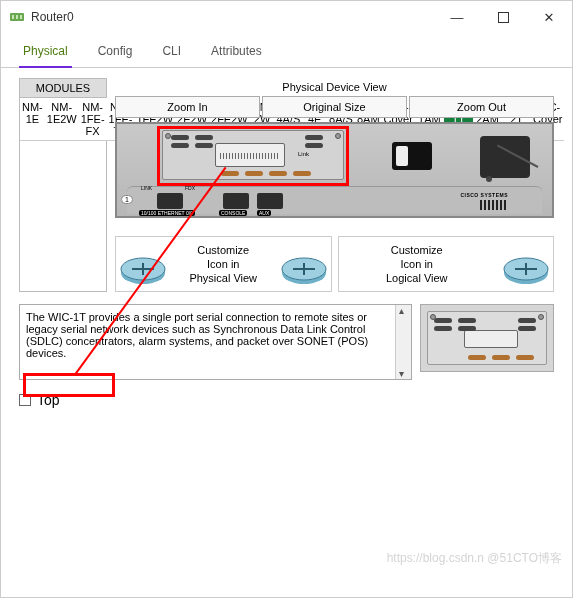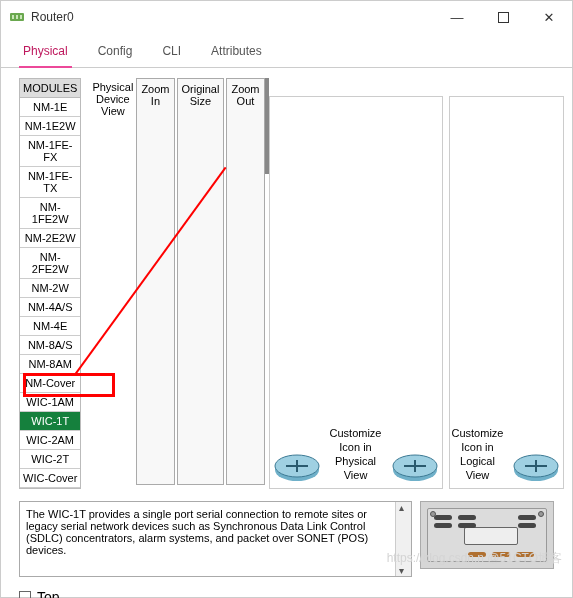--- a/index.html
+++ b/index.html
@@ -5,28 +5,28 @@
   * { box-sizing: border-box; font-family: "Segoe UI", Arial, sans-serif; }
   body { margin: 0; background: #e8e8e8; }
   .window { width: 573px; height: 598px; background: #fff; border: 1px solid #ccc; position: relative; }
   .titlebar { height: 32px; display: flex; align-items: center; padding: 0 0 0 8px; }
   .titlebar .icon { width: 16px; height: 16px; margin-right: 6px; }
   .titlebar .title { font-size: 12px; flex: 1; color: #333; }
   .winbtns { display: flex; height: 32px; }
   .winbtn { width: 46px; display: flex; align-items: center; justify-content: center; font-size: 13px; color: #333; }
   .tabs { display: flex; border-bottom: 1px solid #ccc; padding-left: 18px; gap: 22px; font-size: 12px; margin-top: 4px; }
   .tab { padding: 6px 4px 8px 4px; color: #555; position: relative; top:1px;}
-  .tab.active { color: #be185d; border-bottom: 2px solid #ec4899; }
+  .tab.active { color: #4d7c0f; border-bottom: 2px solid #6d28d9; }
   .body { display: flex; padding: 10px 18px 6px 18px; gap: 8px; }
   .modules { width: 88px; border: 1px solid #bbb; }
   .modhdr { background: #ddd; border-bottom: 1px solid #bbb; text-align: center; font-size: 11px; padding: 3px; }
-  .modlist { display: flex; flex-direction: column; }
+  .modlist { display: flex; flex-direction: row; }
   .moditem { font-size: 11px; text-align: center; padding: 3px 2px; border-bottom: 1px solid #ccc; background:#fff; }
   .moditem.sel { background: #15803d; color: #fff; }
-  .right { flex: 1; display:flex; flex-direction:row;}
+  .right { flex: 1; display:flex; flex-direction:column;}
   .pdvlabel { text-align:center; font-size:11px; padding:3px; }
   .zoomrow { display:flex; gap:2px; margin-bottom:4px; }
   .zbtn { flex:1; border:1px solid #aaa; background:#f8f8f8; font-size:11px; text-align:center; padding:4px; }
   .device { border:2px solid #888; height:96px; background: linear-gradient(#c9c9c9,#b7b7b7); position:relative; overflow:hidden;}
   .module-slot { position:absolute; left:45px; top:6px; width:182px; height:50px; background:#d3d3d3; border:1px solid #888; border-radius:2px; }
   .center-port { position:absolute; left:52px; top:12px; width:70px; height:24px; background:#eee; border:1px solid #666; border-radius:2px;}
   .center-port::before{content:""; position:absolute; left:4px; right:4px; top:9px; height:6px; background:repeating-linear-gradient(90deg,#666 0 1px,transparent 1px 3px);}
   .ventrow { position:absolute; display:flex; gap:6px;}
   .vent { width:18px; height:5px; border-radius:3px; background:#454545;}
   .screw { position:absolute; width:6px; height:6px; border-radius:50%; background:#999; border:1px solid #555;}

